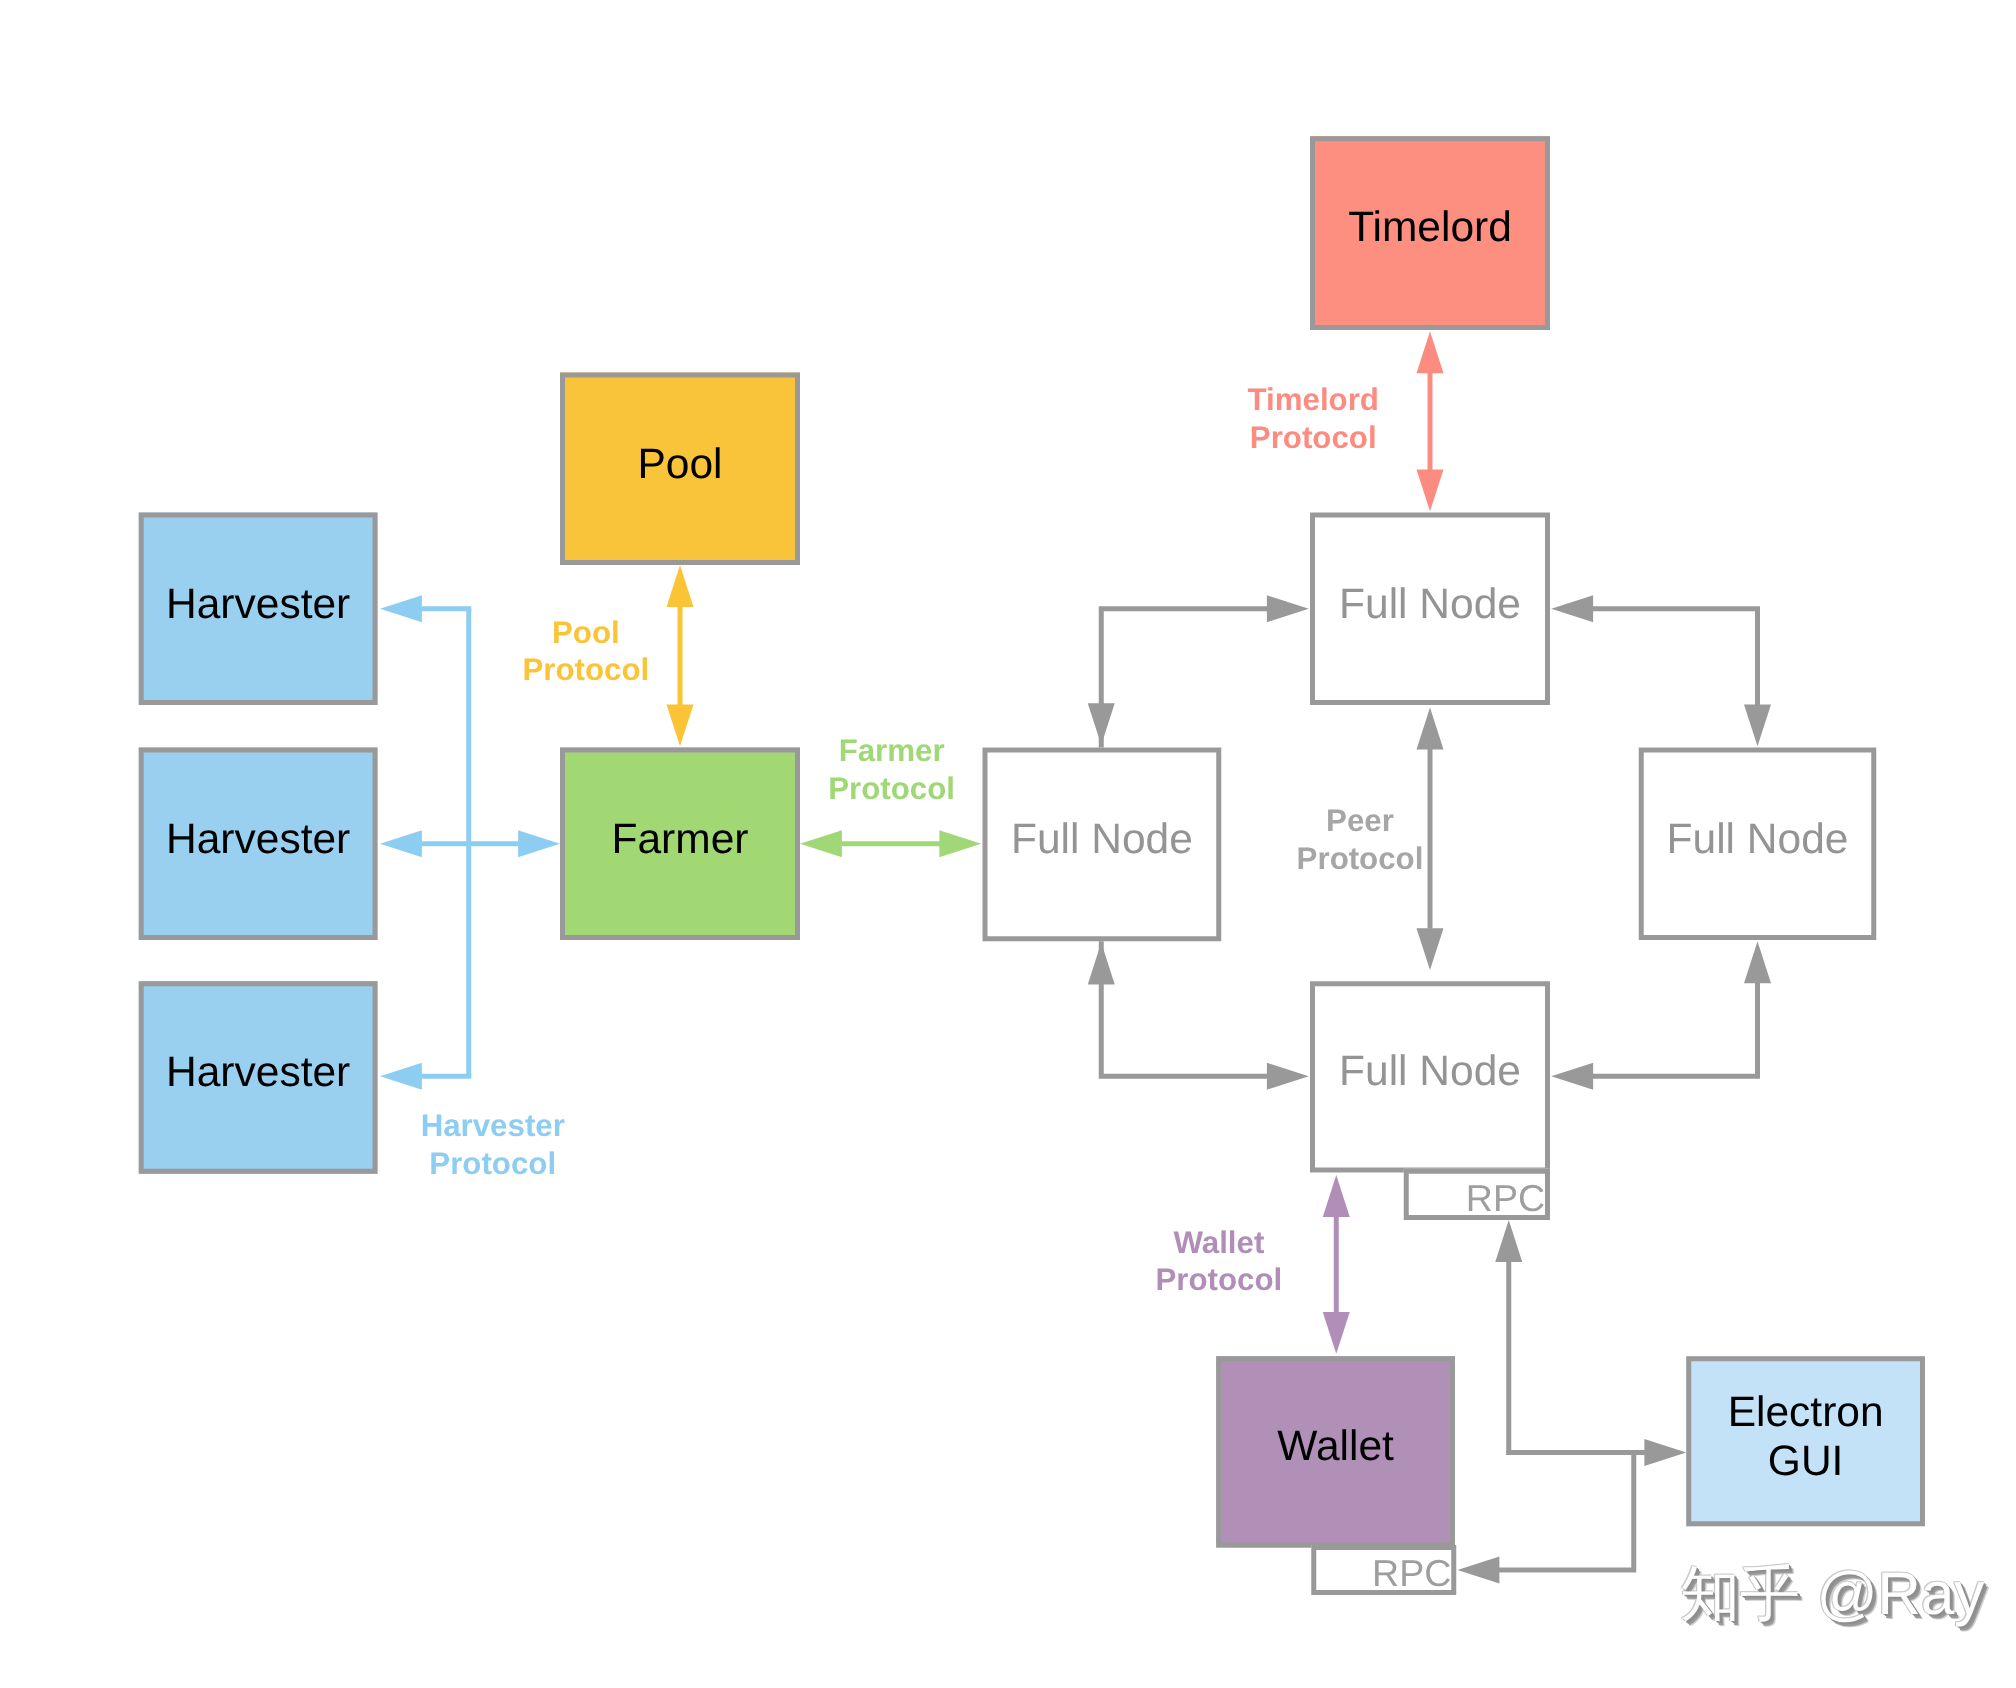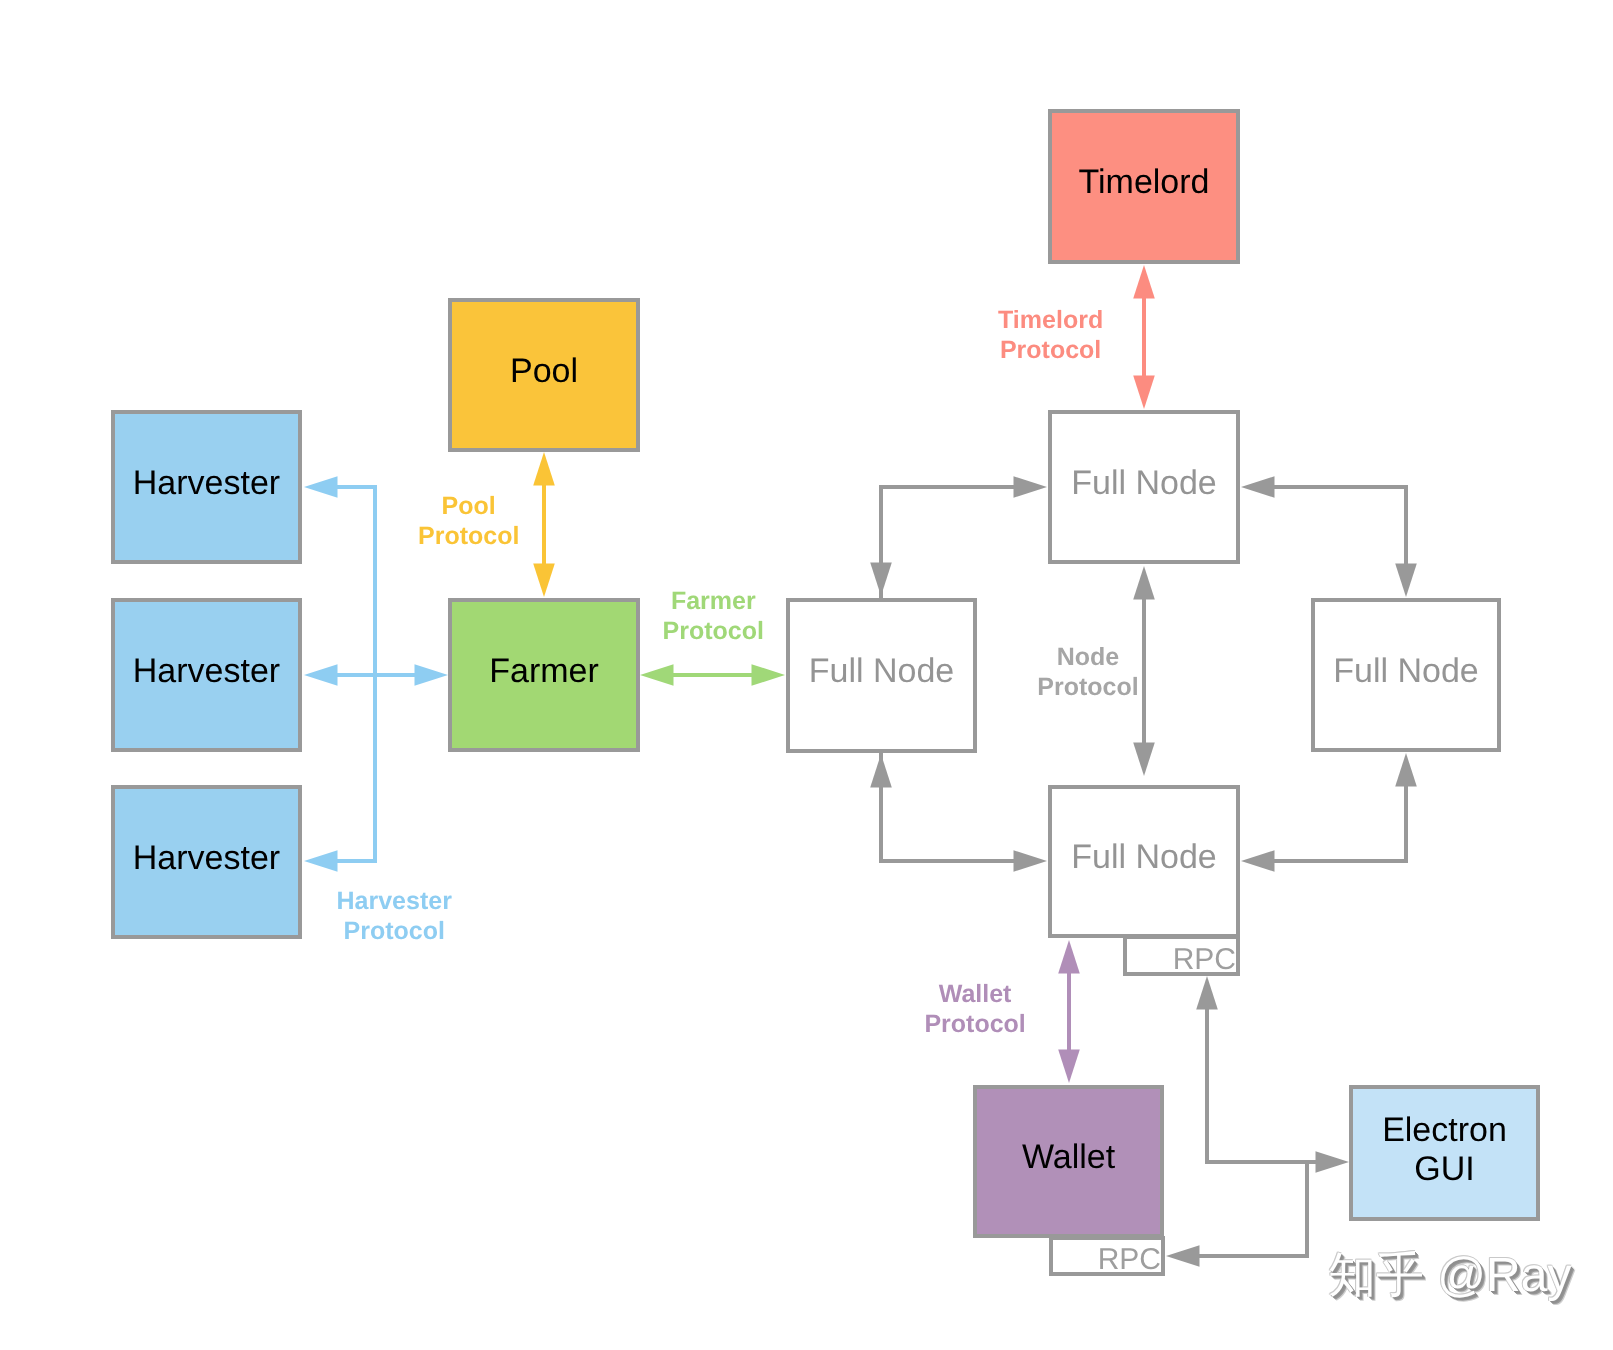--- a/index.html
+++ b/index.html
@@ -10,21 +10,21 @@
         display:flex;align-items:center;justify-content:center;text-align:center;z-index:3;}
   .node .lbl{line-height:29.2px;white-space:pre-line;position:relative;top:-3.5px;}
   .rpc{position:absolute;box-sizing:border-box;border:4px solid #999999;background:#ffffff;
        display:flex;align-items:center;justify-content:flex-end;z-index:4;}
   .rpc .lbl{color:#9e9e9e;line-height:1;position:relative;top:4px;}
   .plabel{position:absolute;font-weight:bold;text-align:center;line-height:30px;
           z-index:5;}
   .plabel .pl{position:relative;}
   #watermark{position:absolute;z-index:6;white-space:nowrap;color:#ffffff;
     text-shadow: 1px 1px 0 #8f8f8f, 2px 2px 0 #8f8f8f, 3px 3px 0 #9a9a9a, 4px 4px 0 #cfcfcf,
-                 -1px 0 0 #c9c9c9, 0 -1px 0 #c9c9c9, -1px -1px 0 #d2d2d2;}
+                 -1px 0 0 #c9c9c9, 0 -1px 0 #c9c9c9, -1px -1px 0 #d2d2d2; margin-left: 16px;}
 </style>
 </head>
 <body>
 
 <div id="stage">
 <svg id="wires" viewBox="0 0 1613 1350">
 <path d="M 375 487 L 375 861" fill="none" stroke="#8ecdf2" stroke-width="4" stroke-linecap="butt" stroke-linejoin="miter"></path>
 <path d="M 377 487 L 337 487" fill="none" stroke="#8ecdf2" stroke-width="4" stroke-linecap="butt" stroke-linejoin="miter"></path>
 <polygon points="304,487 337.5,476.2 337.5,497.8" fill="#8ecdf2"></polygon>
 <path d="M 377 861 L 337 861" fill="none" stroke="#8ecdf2" stroke-width="4" stroke-linecap="butt" stroke-linejoin="miter"></path>
@@ -120,21 +120,21 @@
     </div>
 <div class="plabel" style="left:394.2px;top:915.7px;color:#8ecdf2;font-size:25px;transform:translate(-50%,-50%);">
       <div class="pl">Harvester</div>
       <div class="pl">Protocol</div>
     </div>
 <div class="plabel" style="left:1050.6px;top:335px;color:#fc8c80;font-size:25px;transform:translate(-50%,-50%);">
       <div class="pl">Timelord</div>
       <div class="pl">Protocol</div>
     </div>
 <div class="plabel" style="left:1088px;top:671.6px;color:#a6a6a6;font-size:25px;transform:translate(-50%,-50%);">
-      <div class="pl">Node</div>
+      <div class="pl">Peer</div>
       <div class="pl">Protocol</div>
     </div>
 <div class="plabel" style="left:975.1px;top:1009.4px;color:#b08eb8;font-size:25px;transform:translate(-50%,-50%);">
       <div class="pl">Wallet</div>
       <div class="pl">Protocol</div>
     </div>
 <div id="watermark" style="left:1328px;top:1244px;font-size:48px;"><span>知乎 @Ray</span></div>
 </div>
 
 </body></html>

